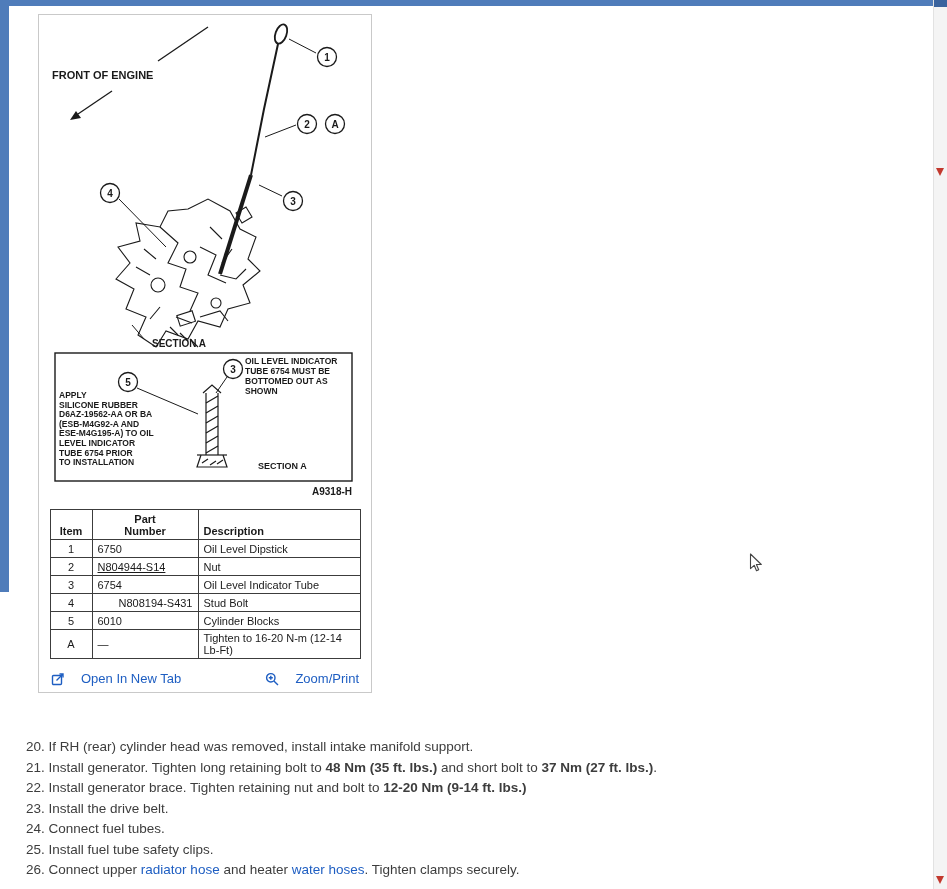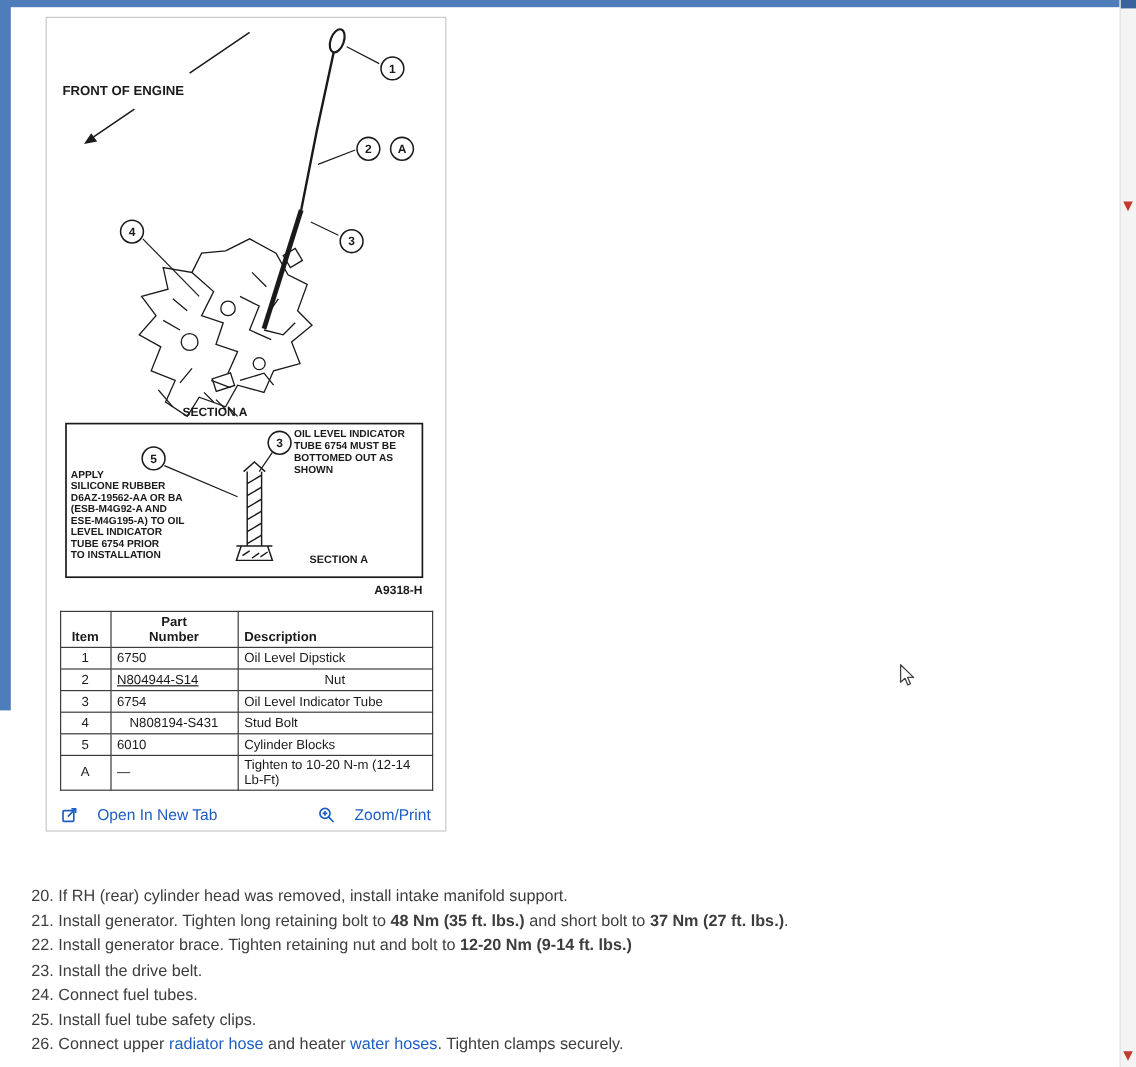--- a/index.html
+++ b/index.html
@@ -159,41 +159,41 @@
     </thead>
     <tbody>
         <tr>
           <td style="text-align: center;">1</td>
           <td style="text-align: left;">6750</td>
           <td style="text-align: left;">Oil Level Dipstick</td>
         </tr>
         <tr>
           <td style="text-align: center;">2</td>
           <td style="text-align: left; text-decoration: underline;">N804944-S14</td>
-          <td style="text-align: center;">Nut</td>
+          <td style="text-align: left;">Nut</td>
         </tr>
         <tr>
           <td style="text-align: center;">3</td>
           <td style="text-align: left;">6754</td>
           <td style="text-align: left;">Oil Level Indicator Tube</td>
         </tr>
         <tr>
           <td style="text-align: center;">4</td>
-          <td style="text-align: center;">N808194-S431</td>
+          <td style="text-align: right;">N808194-S431</td>
           <td style="text-align: left;">Stud Bolt</td>
         </tr>
         <tr>
           <td style="text-align: center;">5</td>
           <td style="text-align: left;">6010</td>
           <td style="text-align: left;">Cylinder Blocks</td>
         </tr>
         <tr>
           <td style="text-align: center;">A</td>
           <td style="text-align: left;">—</td>
-          <td style="text-align: left;">Tighten to 10-20 N-m (12-14 Lb-Ft)</td>
+          <td style="text-align: left;">Tighten to 16-20 N-m (12-14 Lb-Ft)</td>
         </tr>
       </tbody>
   </table>
 
   <div class="figure-actions">
     <a class="action-link" href="#">
       <svg class="a-icon" width="14" height="14" viewBox="0 0 14 14">
         <rect x="1.5" y="3.5" width="9" height="9" rx="1"></rect>
         <path d="M5.5 8.5 L12 2 M8.5 2 H12 V5.5"></path>
       </svg>

